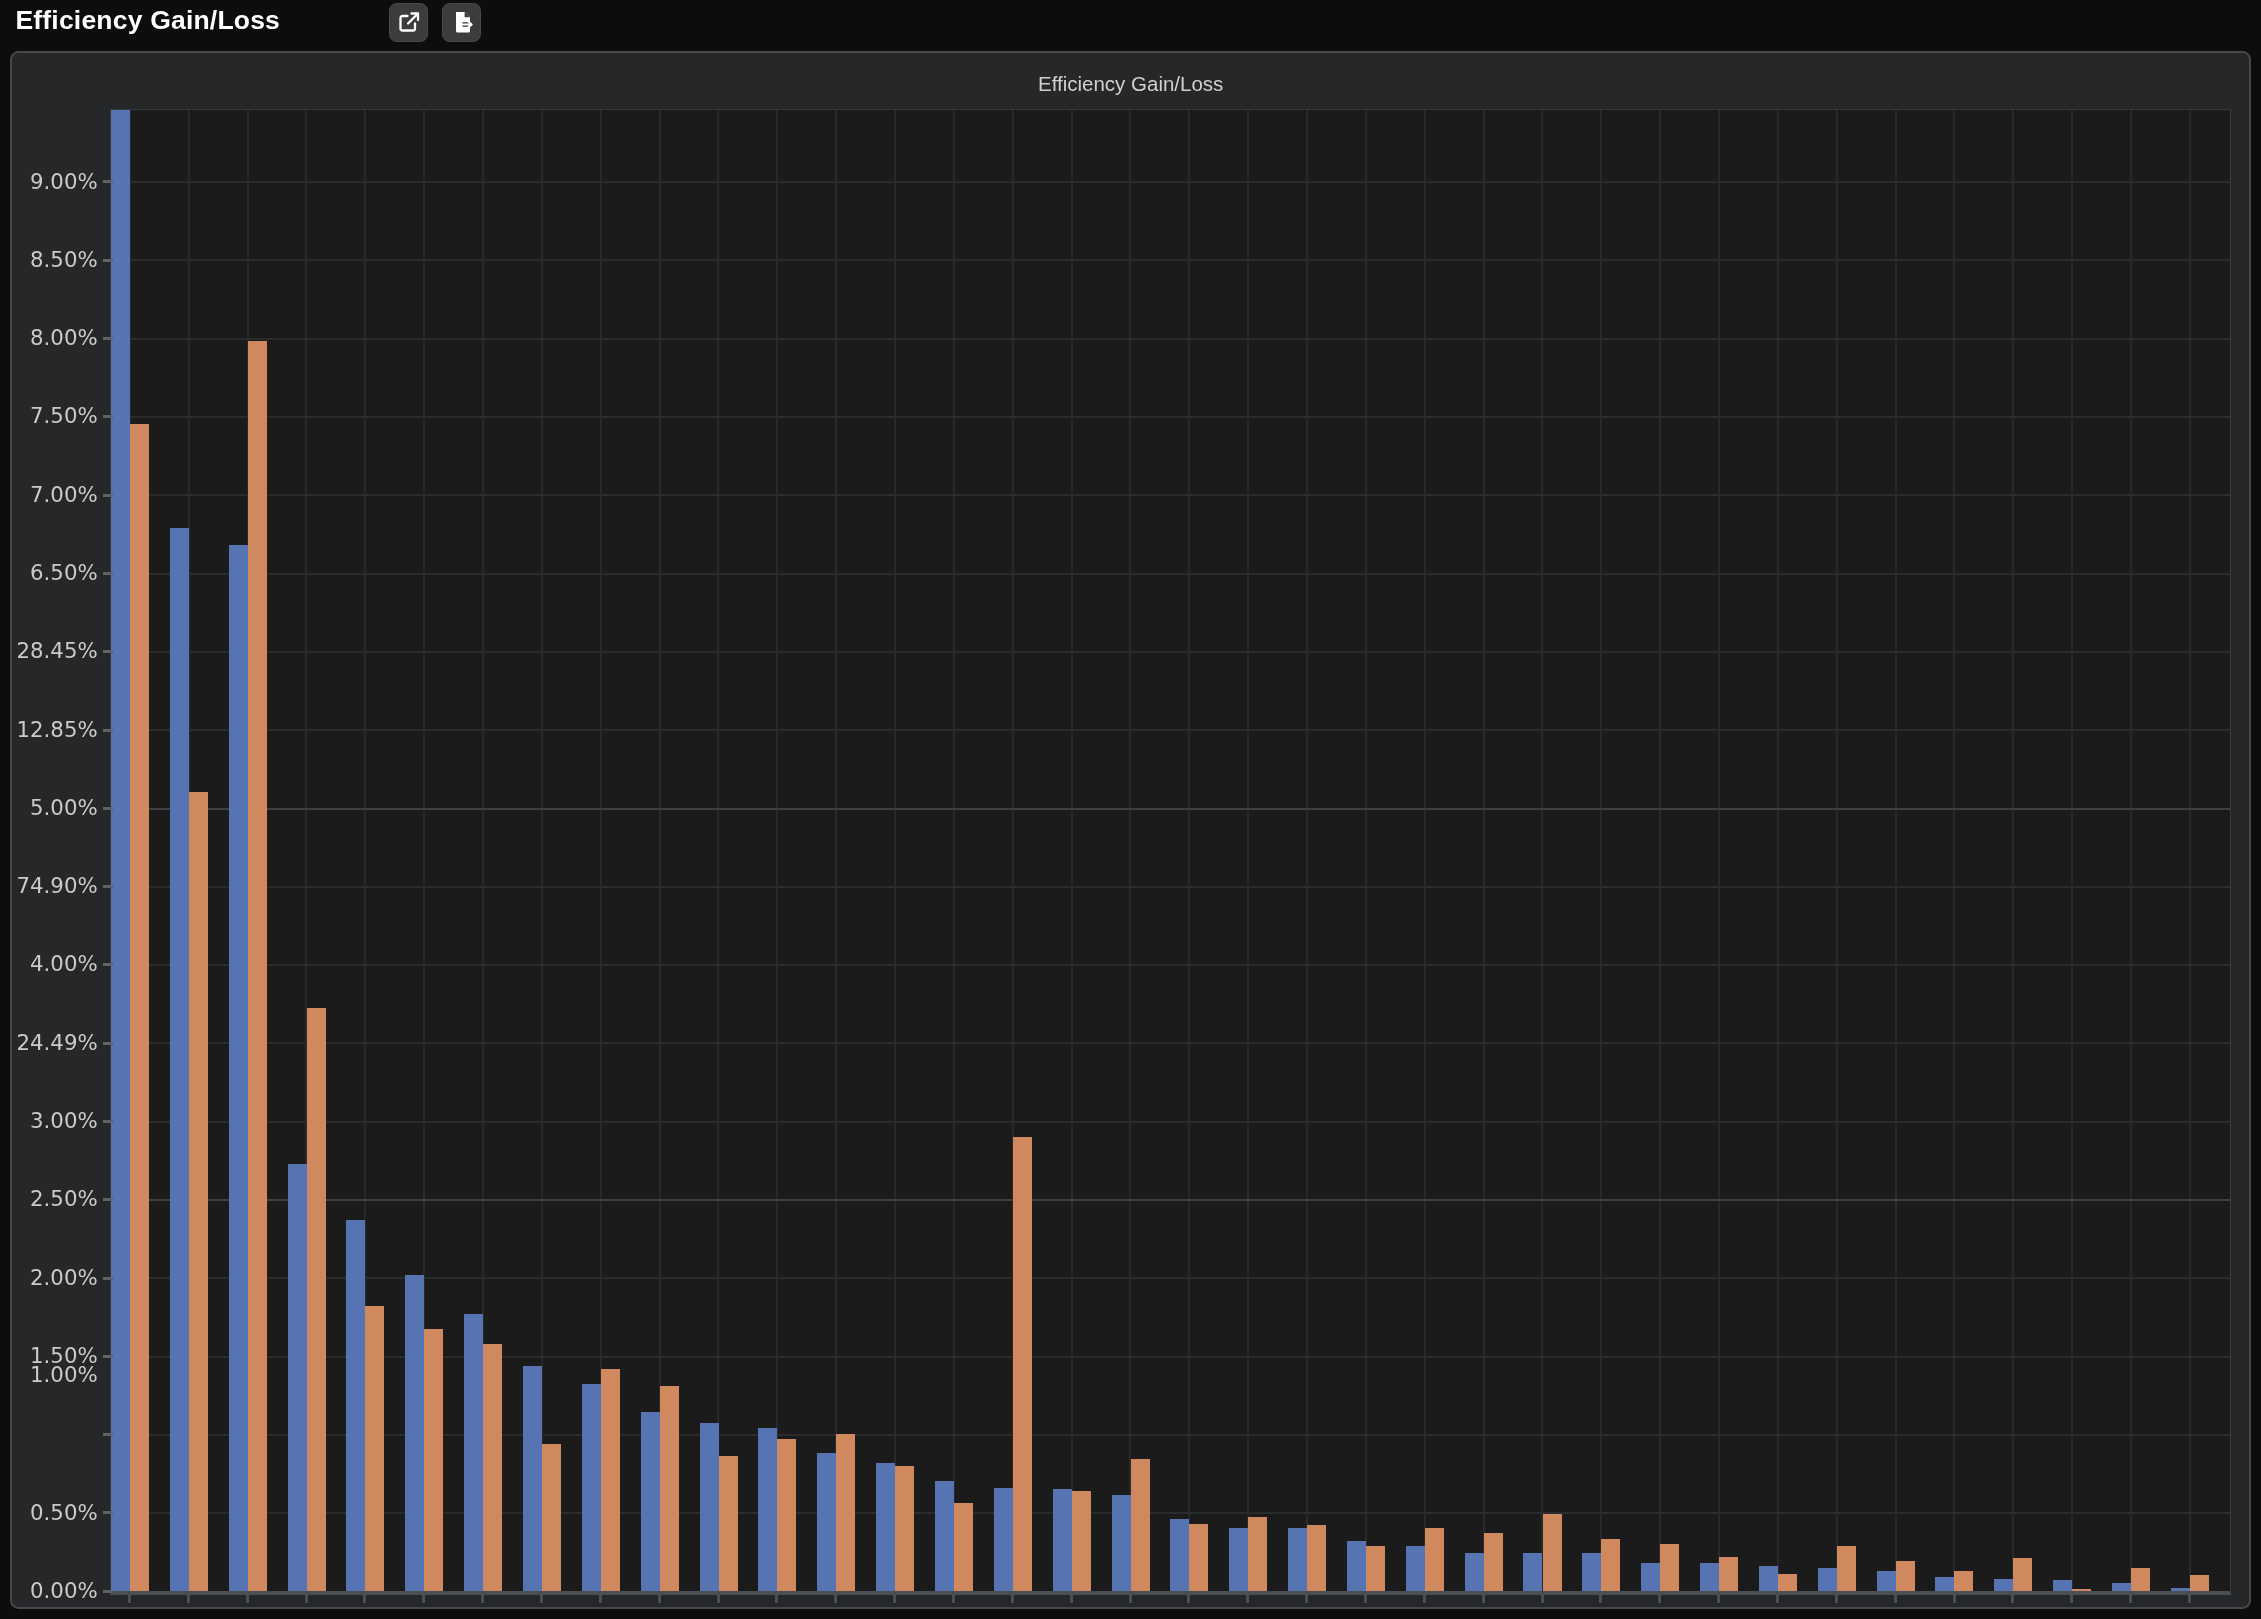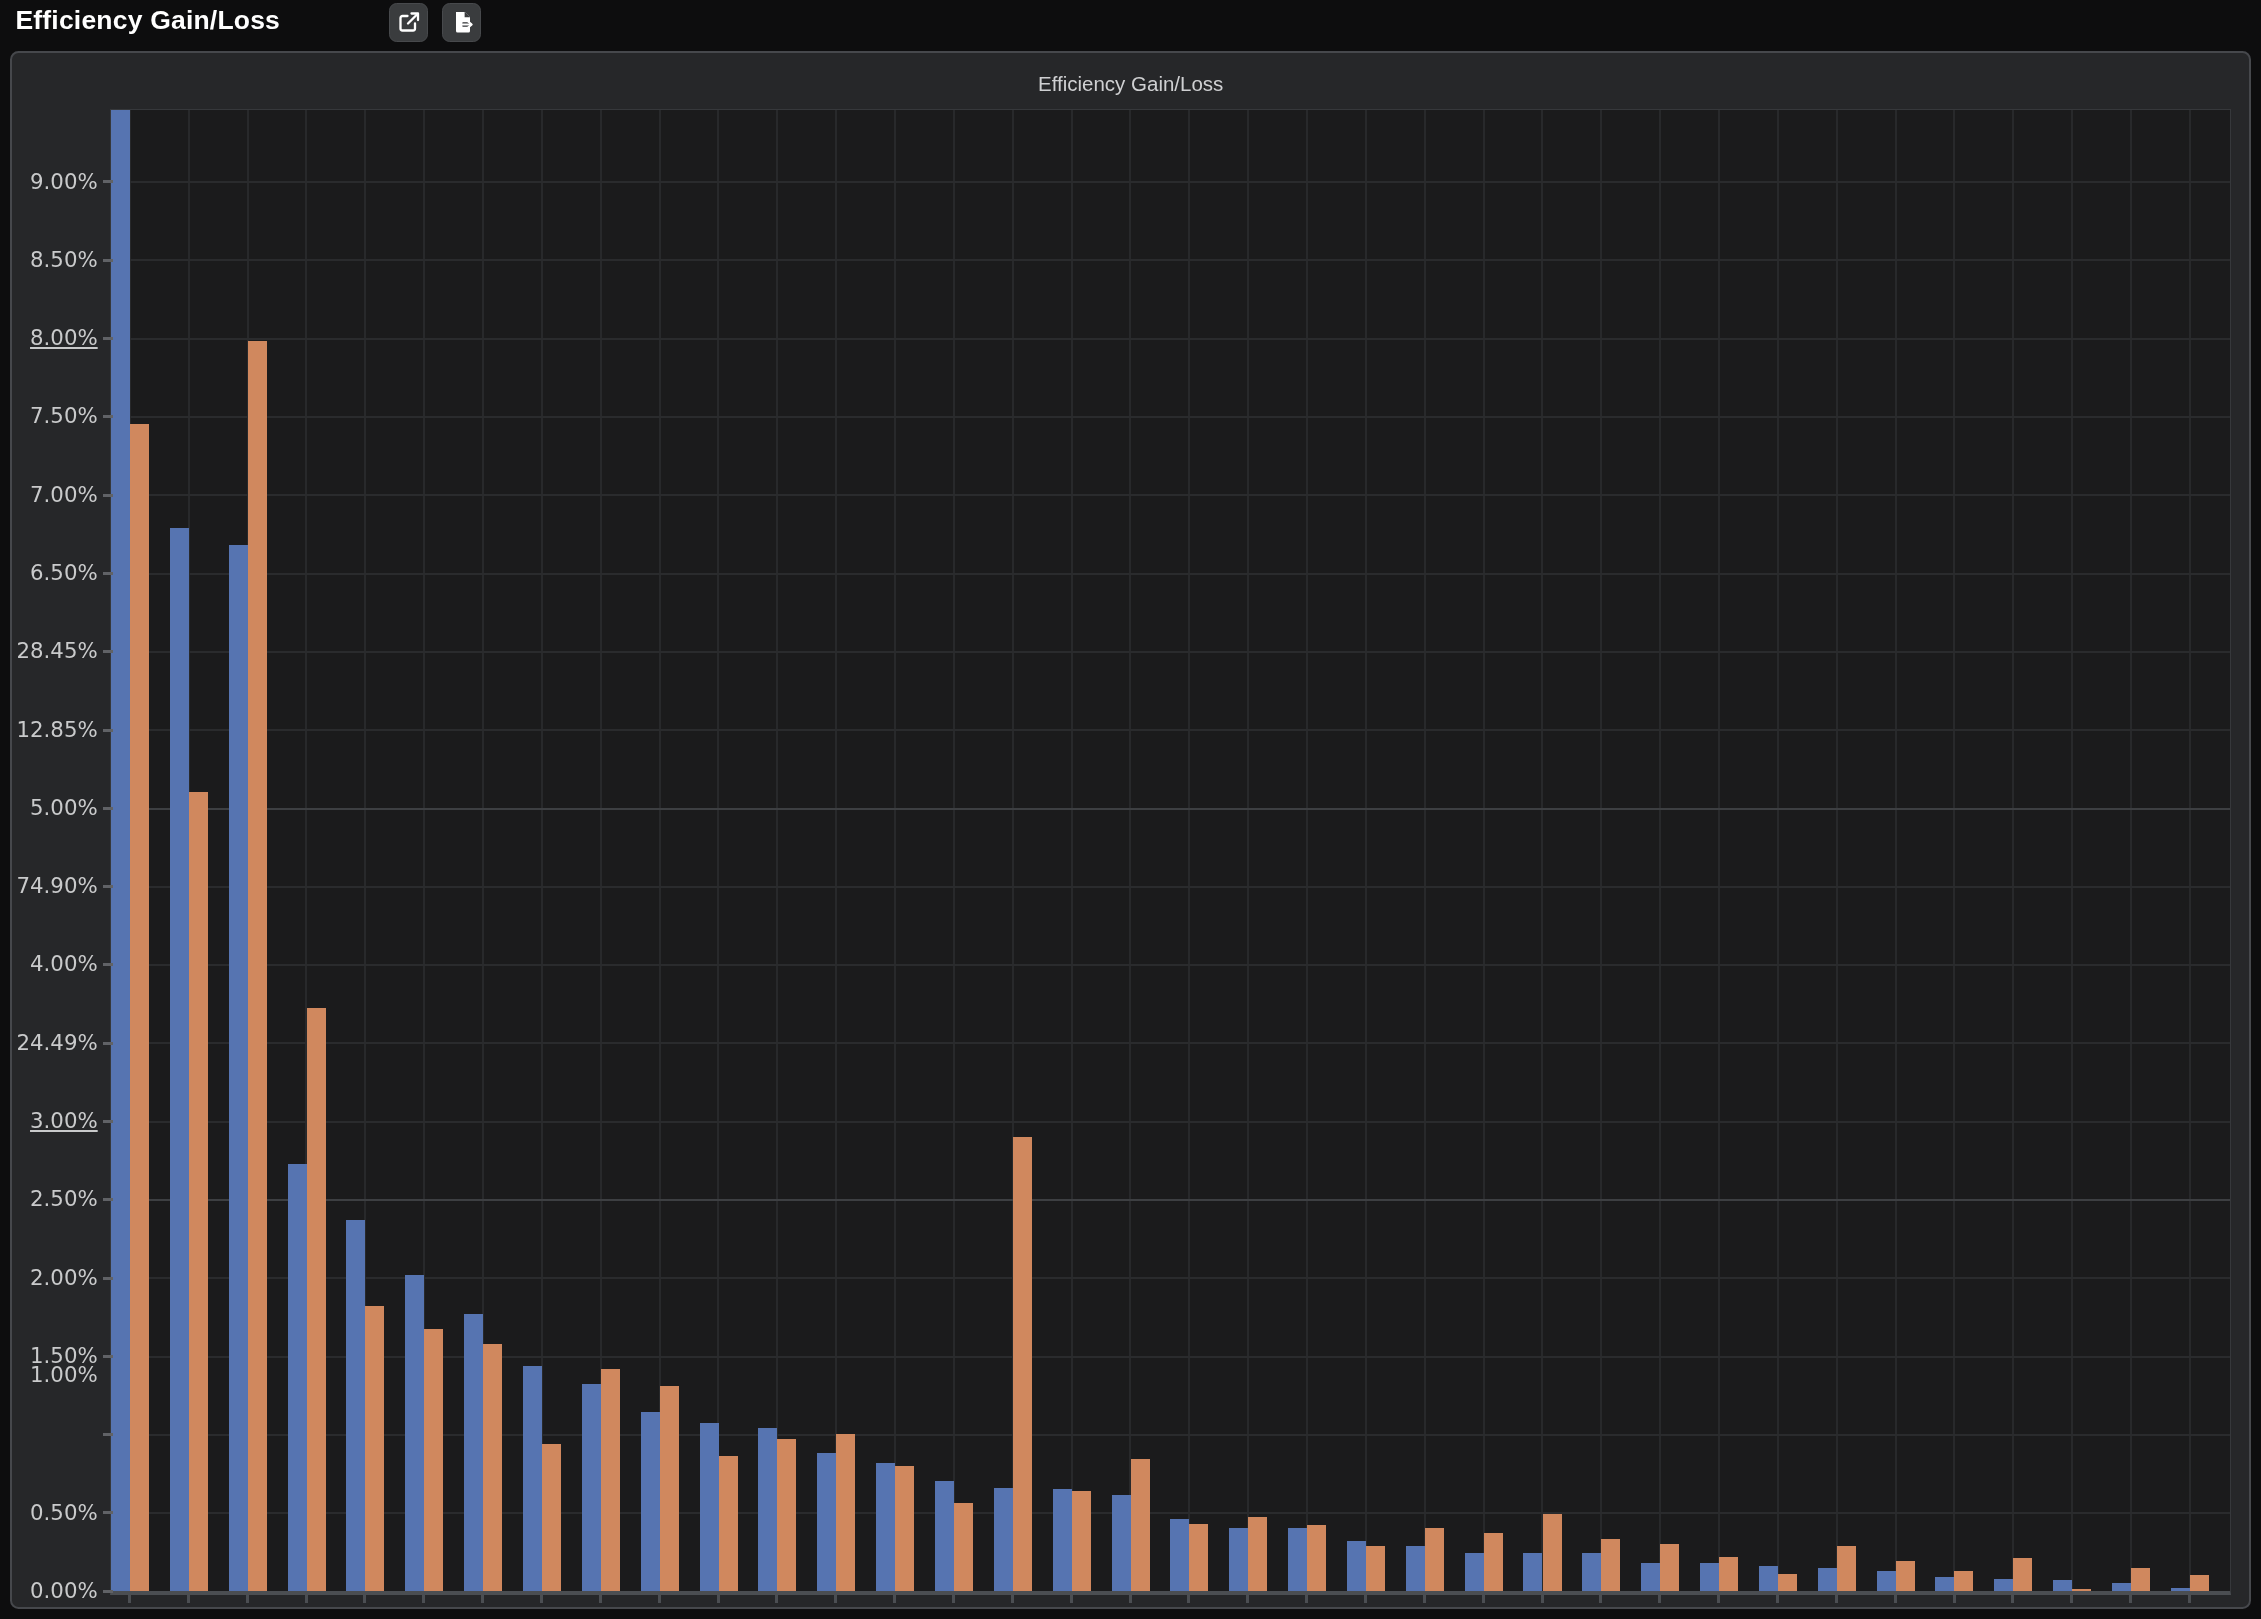--- a/index.html
+++ b/index.html
@@ -240,41 +240,41 @@
       <div class="ylab" style="left: -8.5px; top: 1447px;">0.50%</div>
       <div class="ytick" style="left: 91px; top: 1380px;"></div>
       <div class="ylab" style="left: -8.5px; top: 1309px;">1.00%</div>
       <div class="ytick" style="left: 91px; top: 1302px;"></div>
       <div class="ylab" style="left: -8.5px; top: 1290px;">1.50%</div>
       <div class="ytick" style="left: 91px; top: 1224px;"></div>
       <div class="ylab" style="left: -8.5px; top: 1212px;">2.00%</div>
       <div class="ytick" style="left: 91px; top: 1145px;"></div>
       <div class="ylab" style="left: -8.5px; top: 1133px;">2.50%</div>
       <div class="ytick" style="left: 91px; top: 1067px;"></div>
-      <div class="ylab" style="left: -8.5px; top: 1055px; text-decoration: underline;">3.00%</div>
+      <div class="ylab" style="left: -8.5px; top: 1055px;">3.00%</div>
       <div class="ytick" style="left: 91px; top: 989px;"></div>
       <div class="ylab" style="left: -8.5px; top: 977px;">24.49%</div>
       <div class="ytick" style="left: 91px; top: 910px;"></div>
       <div class="ylab" style="left: -8.5px; top: 898px;">4.00%</div>
       <div class="ytick" style="left: 91px; top: 832px;"></div>
       <div class="ylab" style="left: -8.5px; top: 820px;">74.90%</div>
       <div class="ytick" style="left: 91px; top: 754px;"></div>
       <div class="ylab" style="left: -8.5px; top: 742px;">5.00%</div>
       <div class="ytick" style="left: 91px; top: 676px;"></div>
       <div class="ylab" style="left: -8.5px; top: 664px;">12.85%</div>
       <div class="ytick" style="left: 91px; top: 597px;"></div>
       <div class="ylab" style="left: -8.5px; top: 585px;">28.45%</div>
       <div class="ytick" style="left: 91px; top: 519px;"></div>
       <div class="ylab" style="left: -8.5px; top: 507px;">6.50%</div>
       <div class="ytick" style="left: 91px; top: 441px;"></div>
       <div class="ylab" style="left: -8.5px; top: 429px;">7.00%</div>
       <div class="ytick" style="left: 91px; top: 362px;"></div>
       <div class="ylab" style="left: -8.5px; top: 350px;">7.50%</div>
       <div class="ytick" style="left: 91px; top: 284px;"></div>
-      <div class="ylab" style="left: -8.5px; top: 272px; text-decoration: underline;">8.00%</div>
+      <div class="ylab" style="left: -8.5px; top: 272px;">8.00%</div>
       <div class="ytick" style="left: 91px; top: 206px;"></div>
       <div class="ylab" style="left: -8.5px; top: 194px;">8.50%</div>
       <div class="ytick" style="left: 91px; top: 127px;"></div>
       <div class="ylab" style="left: -8.5px; top: 116px;">9.00%</div>
     </div>
 
 </div>
 
 
 </body></html>

